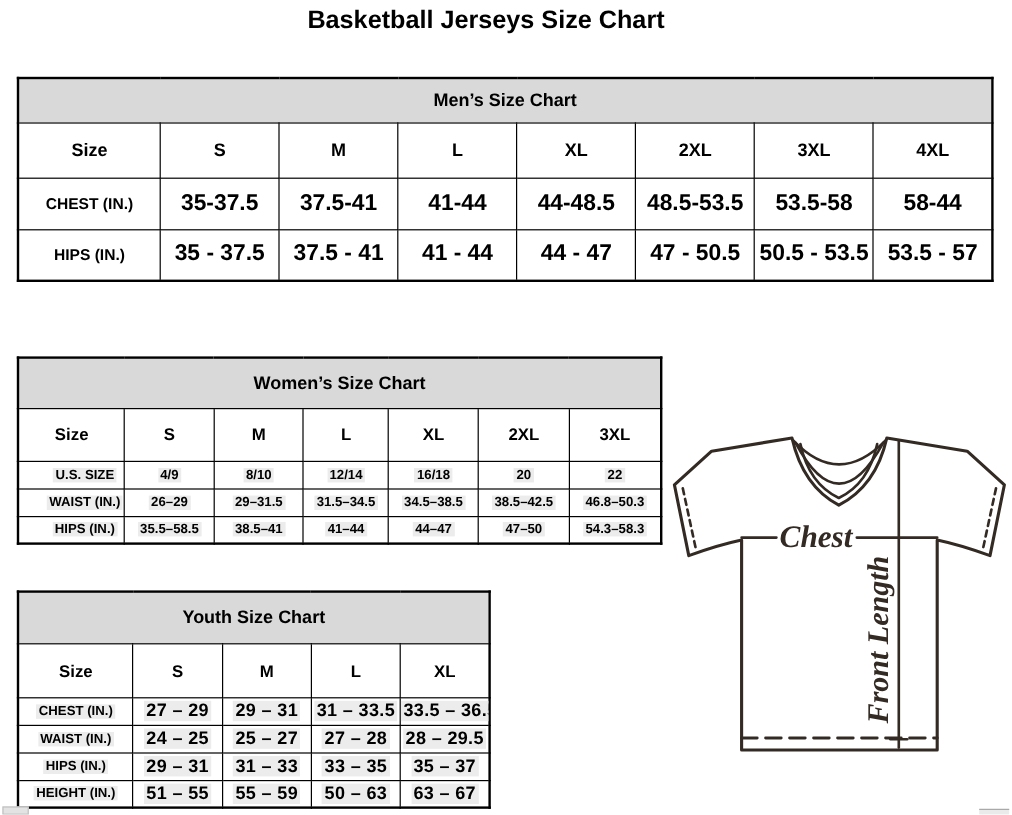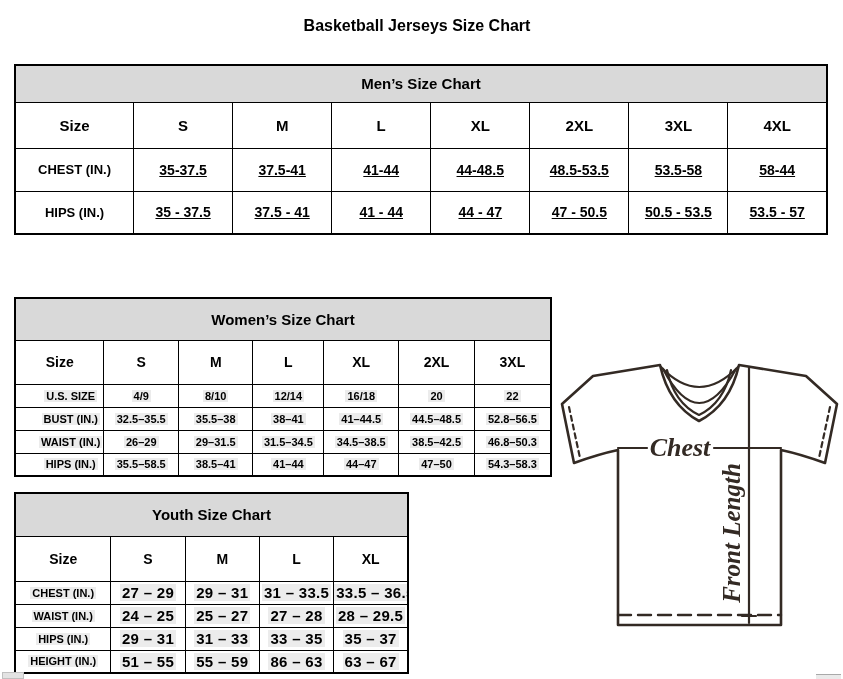--- a/index.html
+++ b/index.html
@@ -1,40 +1,40 @@
 <!DOCTYPE html>
 <html><head>
 <meta charset="utf-8">
 <style>
   html, body { margin:0; padding:0; background:#ffffff; }
   .page {
     position:relative; width:843px; height:679px; background:#ffffff;
     font-family:"Liberation Sans", sans-serif; color:#000; overflow:hidden;
   }
   .page-title {
-    position:absolute; top:5px; left:0; width:810px; margin:12px;
-    text-align:center; font-size:16px; font-weight:bold; color:#000;
+    position:absolute; top:5px; left:0; width:810px; margin:0;
+    text-align:center; font-size:21px; font-weight:bold; color:#000;
   }
   table.size-table {
     position:absolute; border-collapse:collapse; table-layout:fixed;
     border:2px solid #000; background:#fff;
   }
   table.size-table th, table.size-table td {
     border:1px solid #000; text-align:center; vertical-align:middle;
     padding:0; font-weight:bold; color:#000; overflow:hidden; white-space:nowrap;
   }
   tr.band-row th { background:#d9d9d9; font-size:15px; }
   
   #mens { left:14px; top:64px; width:814px;border-radius:10px; }
   #mens tr.band-row  { height:37px; }
   #mens tr.head-row  { height:46px; }
   #mens tr.data-row  { height:43px; }
   #mens tr.head-row th { font-size:15px; }
   #mens td.row-label   { font-size:13px; }
-  #mens td.val         { font-size:14px;text-decoration:underline; }
+  #mens td.val         { font-size:19px; }
   
   #womens { left:14px; top:297px; width:538px; }
   #womens tr.band-row { height:42px; }
   #womens tr.head-row { height:44px; }
   #womens tr.data-row { height:23px; }
   #womens tr.head-row th { font-size:14px; }
   #womens td.row-label   { font-size:11px;padding-left:22px; }
   #womens td.val         { font-size:11px; }
   
   #youth { left:14px; top:492px; width:395px; }
@@ -144,29 +144,20 @@
     <tr class="data-row">
       <td class="row-label"><span class="hl">U.S. SIZE</span></td>
       <td class="val"><span class="hl">4/9</span></td>
       <td class="val"><span class="hl">8/10</span></td>
       <td class="val"><span class="hl">12/14</span></td>
       <td class="val"><span class="hl">16/18</span></td>
       <td class="val"><span class="hl">20</span></td>
       <td class="val"><span class="hl">22</span></td>
     </tr>
     <tr class="data-row">
-      <td class="row-label"><span class="hl">BUST (IN.)</span></td>
-      <td class="val"><span class="hl">32.5–35.5</span></td>
-      <td class="val"><span class="hl">35.5–38</span></td>
-      <td class="val"><span class="hl">38–41</span></td>
-      <td class="val"><span class="hl">41–44.5</span></td>
-      <td class="val"><span class="hl">44.5–48.5</span></td>
-      <td class="val"><span class="hl">52.8–56.5</span></td>
-    </tr>
-    <tr class="data-row">
       <td class="row-label"><span class="hl">WAIST (IN.)</span></td>
       <td class="val"><span class="hl">26–29</span></td>
       <td class="val"><span class="hl">29–31.5</span></td>
       <td class="val"><span class="hl">31.5–34.5</span></td>
       <td class="val"><span class="hl">34.5–38.5</span></td>
       <td class="val"><span class="hl">38.5–42.5</span></td>
       <td class="val"><span class="hl">46.8–50.3</span></td>
     </tr>
     <tr class="data-row">
       <td class="row-label"><span class="hl">HIPS (IN.)</span></td>
@@ -217,21 +208,21 @@
       <td class="row-label"><span class="hl">HIPS (IN.)</span></td>
       <td class="val"><span class="hl">29 – 31</span></td>
       <td class="val"><span class="hl">31 – 33</span></td>
       <td class="val"><span class="hl">33 – 35</span></td>
       <td class="val"><span class="hl">35 – 37</span></td>
     </tr>
     <tr class="data-row">
       <td class="row-label"><span class="hl">HEIGHT (IN.)</span></td>
       <td class="val"><span class="hl">51 – 55</span></td>
       <td class="val"><span class="hl">55 – 59</span></td>
-      <td class="val"><span class="hl">86 – 63</span></td>
+      <td class="val"><span class="hl">50 – 63</span></td>
       <td class="val"><span class="hl">63 – 67</span></td>
     </tr>
   </tbody>
     </table>
 
   <div class="jersey-wrap">
     <svg viewBox="0 0 282 272" xmlns="http://www.w3.org/2000/svg">
       <g stroke="#332a24" fill="none" stroke-linejoin="round" stroke-linecap="round">
 
         <path stroke-width="2.6" d="M103,8 L36,19 L5,47 L17,106 Q42,97 61,93 L61,268 L224,268 L224,93 Q243,97 268,106 L280,47 L249,19 L182,8 Q173,48 142,64 Q112,48 103,8 Z"></path>

